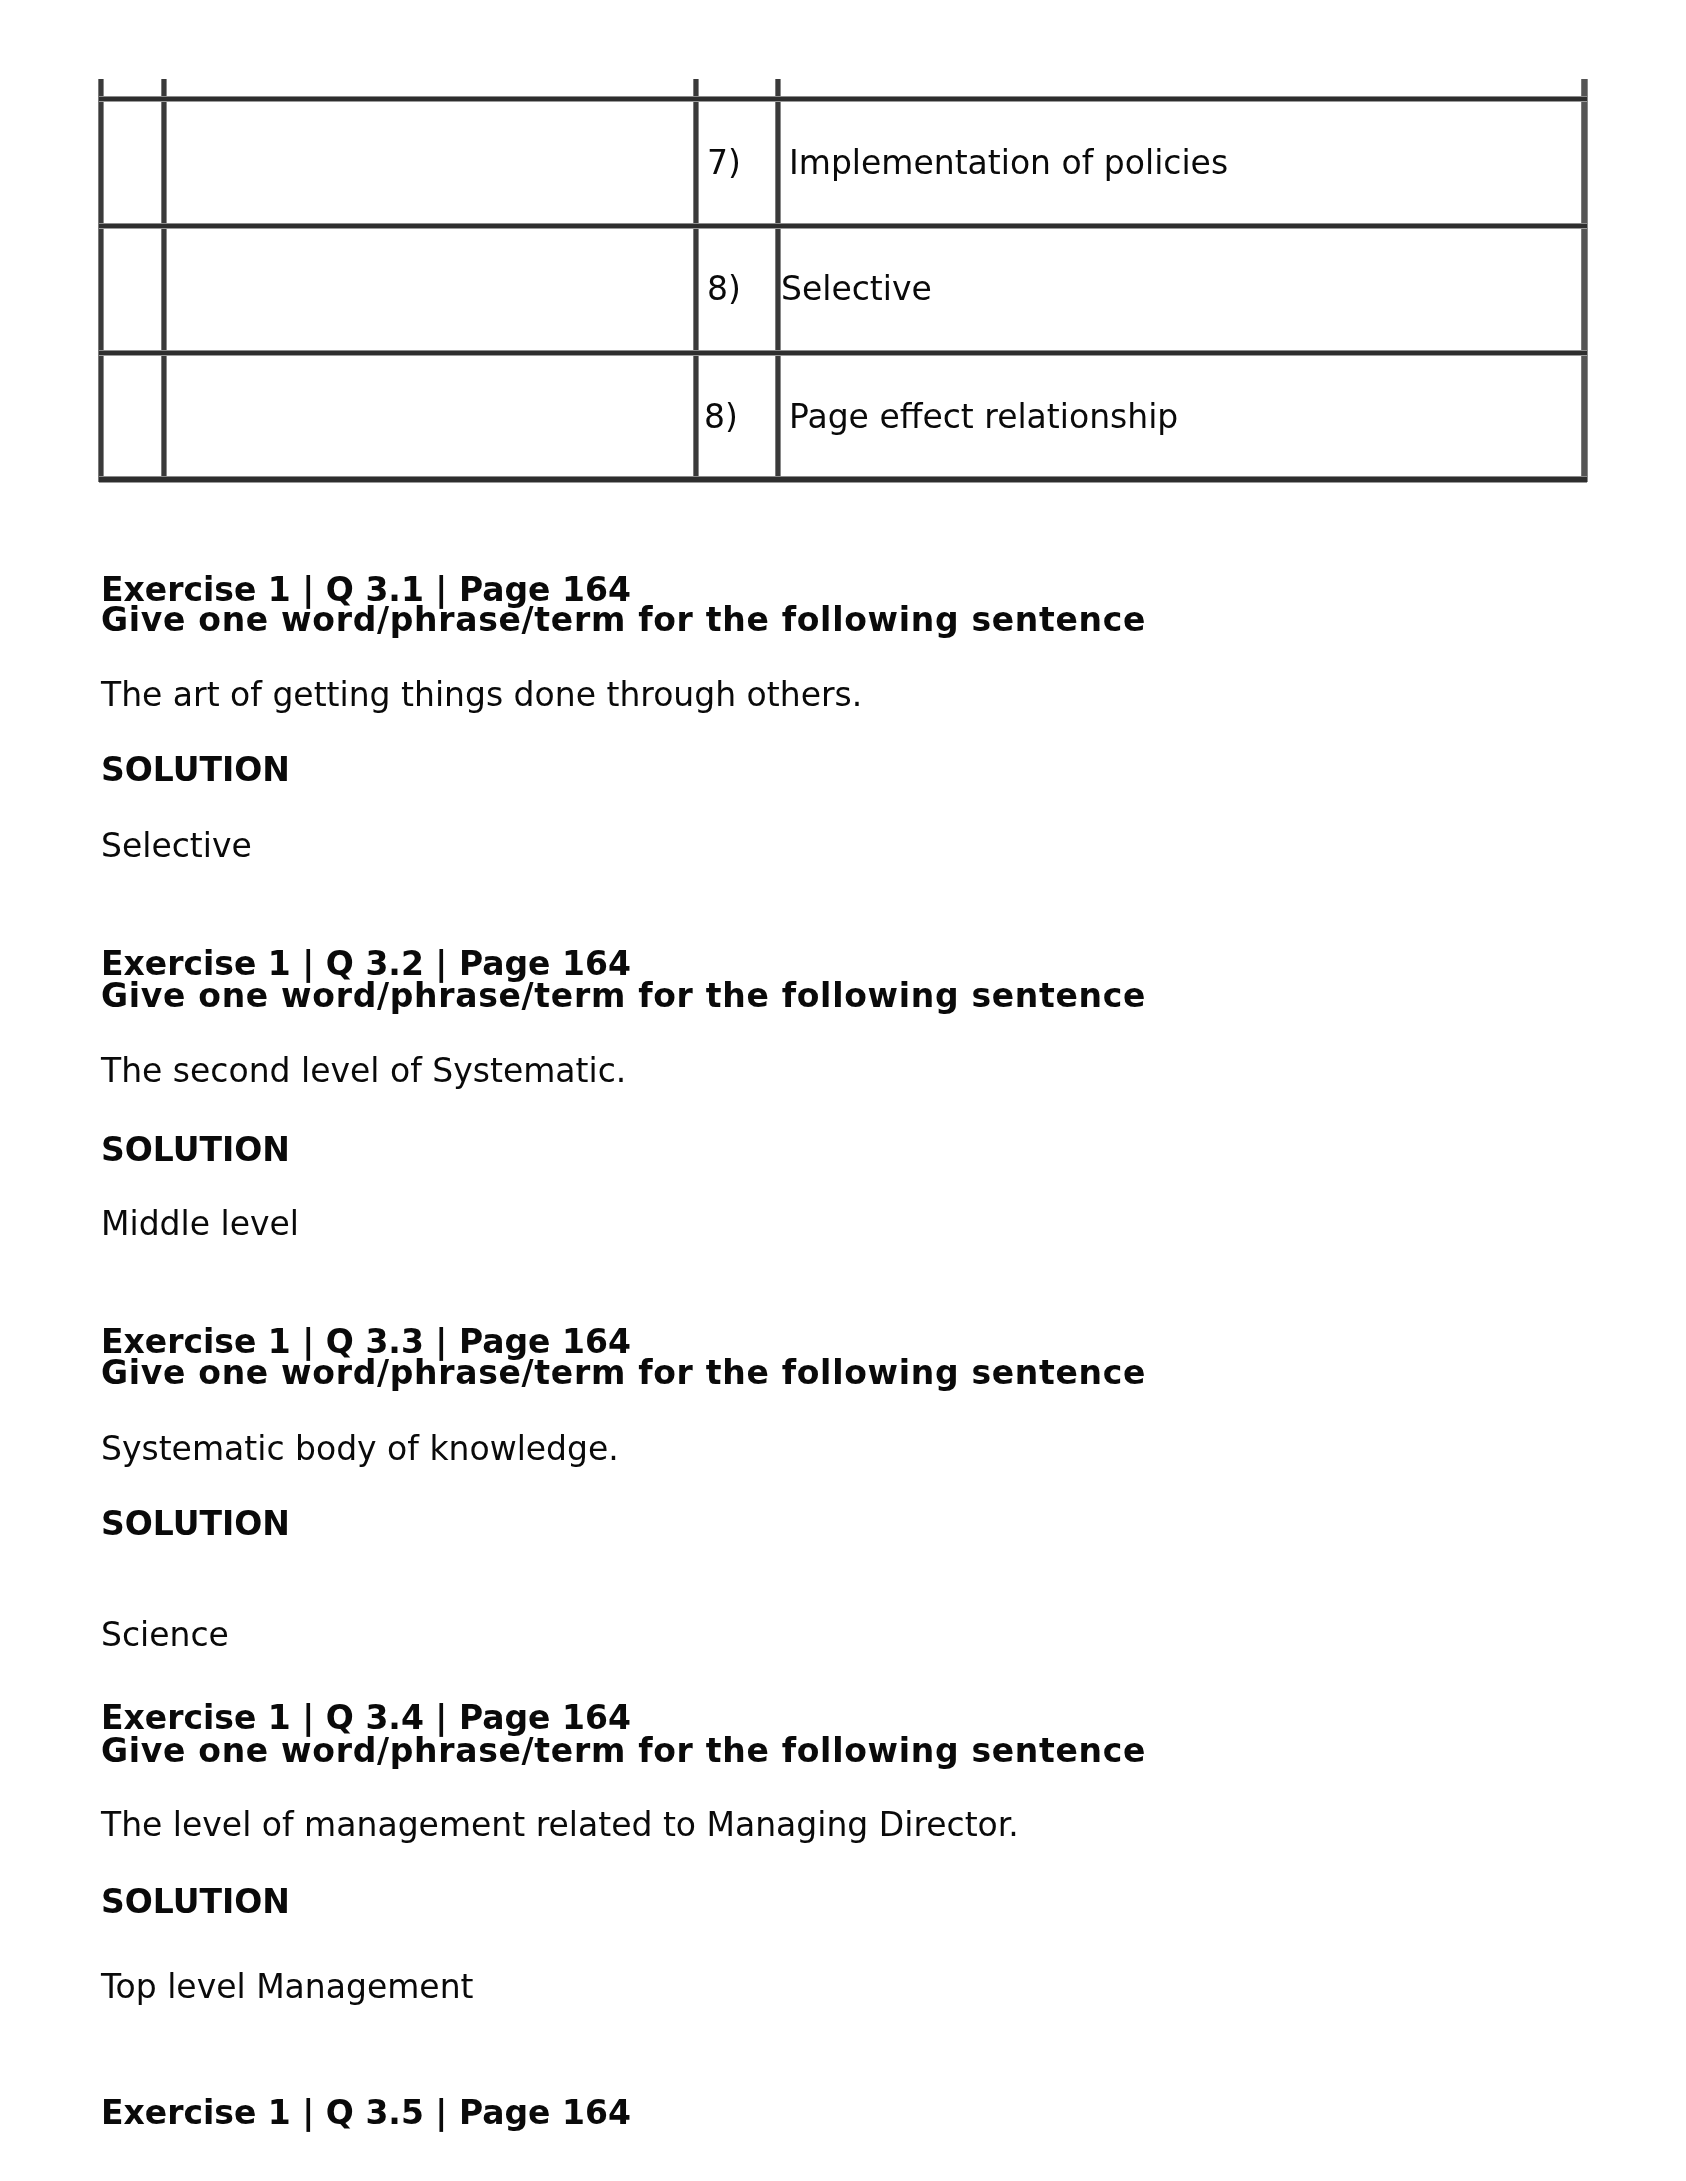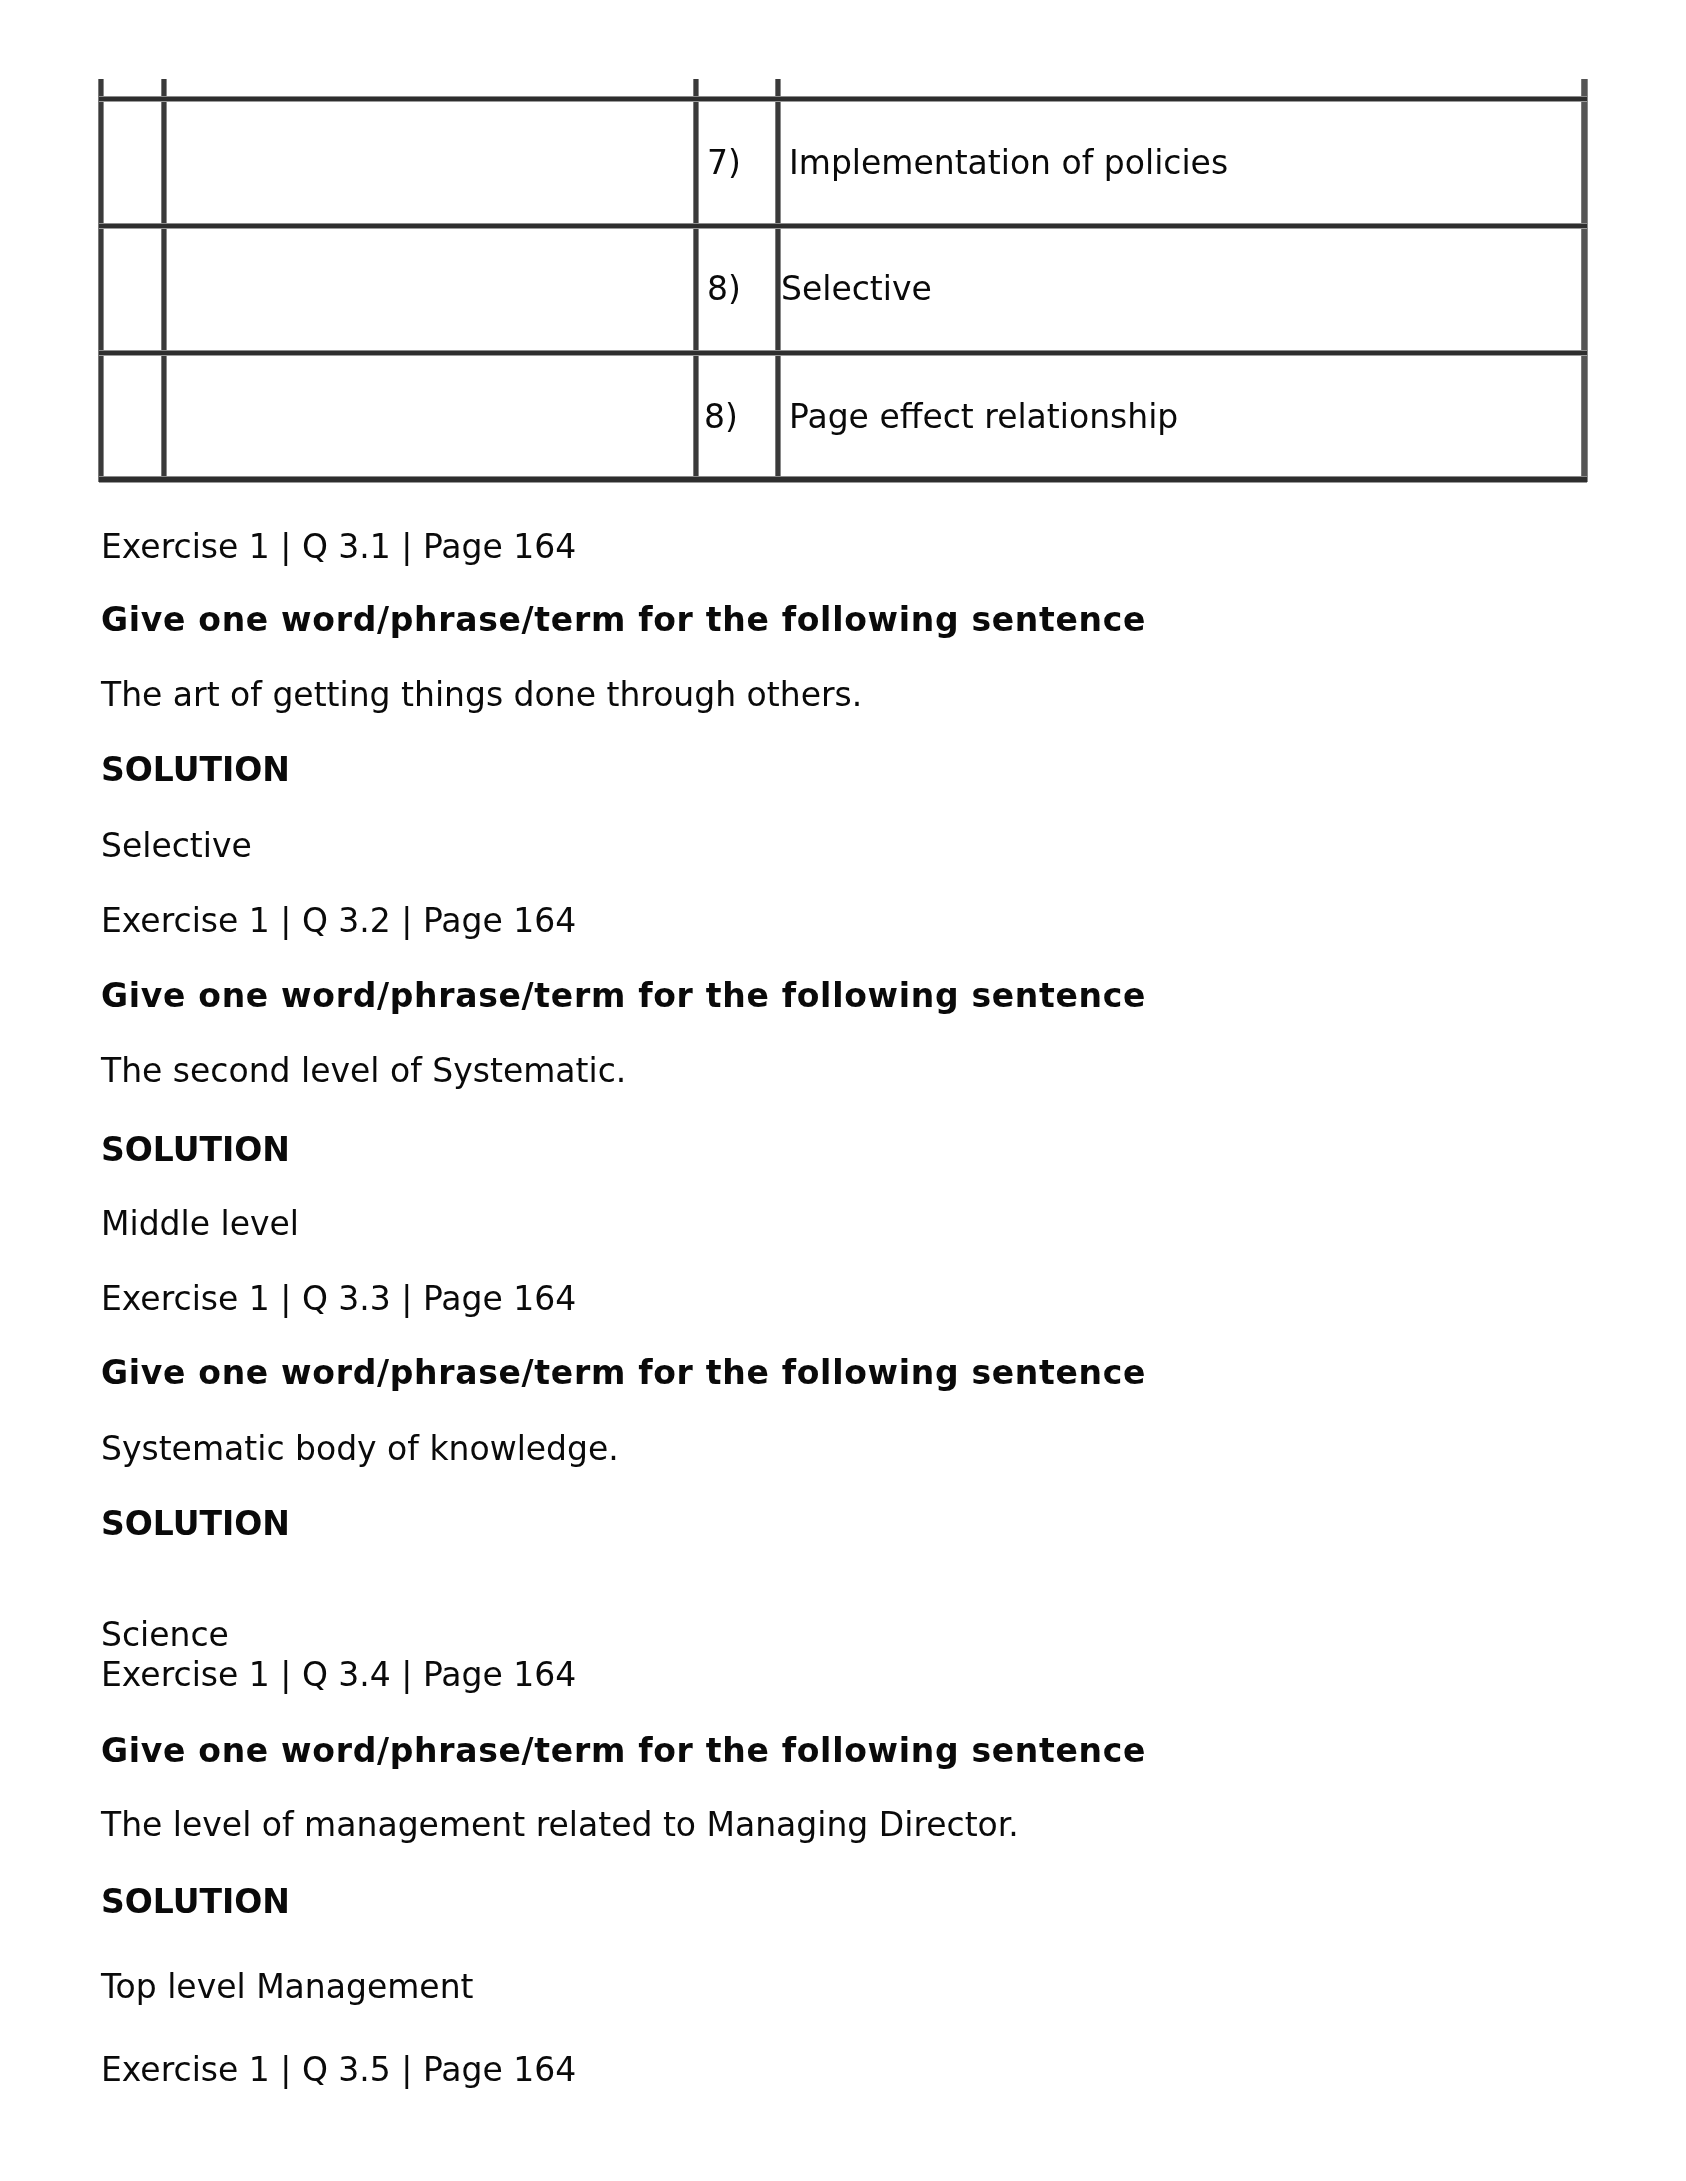--- a/index.html
+++ b/index.html
@@ -7,21 +7,21 @@
          font-family: "DejaVu Sans", sans-serif; color: #0a0a0a; }
   .page { position: absolute; left: 0; top: 0; width: 1686px; height: 2181px; background: #ffffff; }
 
   
   .vline { position: absolute; background: #3a3a3a; box-shadow: 1px 0 0 #8a8a8a, -1px 0 0 #7a7a7a; }
   .hline { position: absolute; background: #2e2e2e; box-shadow: 0 -1px 0 #8c8c8c, 0 1px 0 #9a9a9a; }
   .cell-text { position: absolute; font-size: 33px; line-height: 33px; white-space: nowrap; }
 
   
   .line { position: absolute; left: 101px; font-size: 33px; line-height: 33px; white-space: nowrap; }
-  .line.meta { font-weight: normal; }
+  .line.meta { font-weight: bold; margin-top: 43px; }
   .line.heading { font-weight: bold; letter-spacing: 0.7px; }
   .line.label { font-weight: bold; }
   .line.body { font-weight: normal; }
 </style>
 </head>
 <body>
 
 <div class="page">
 
   <div>

